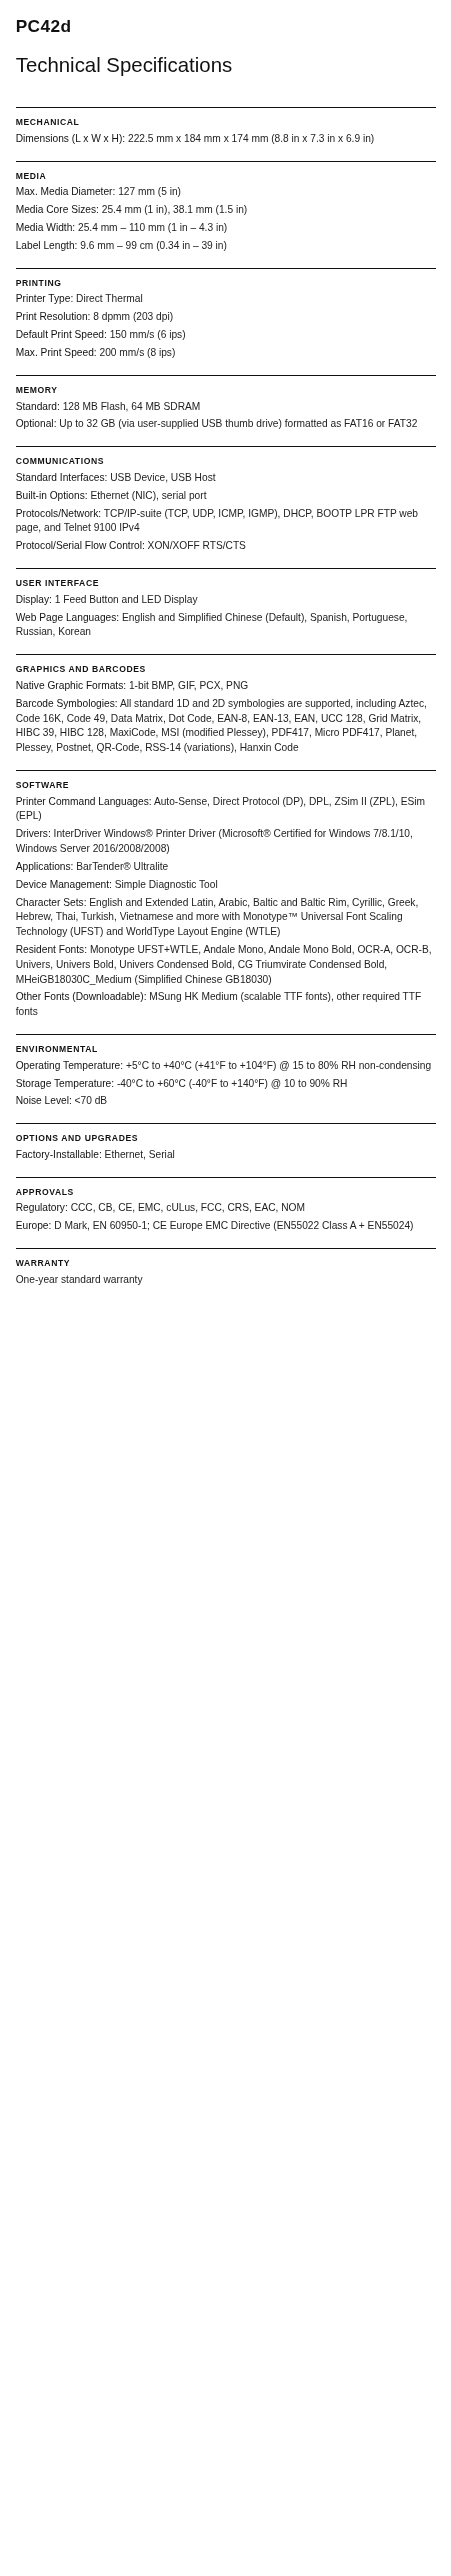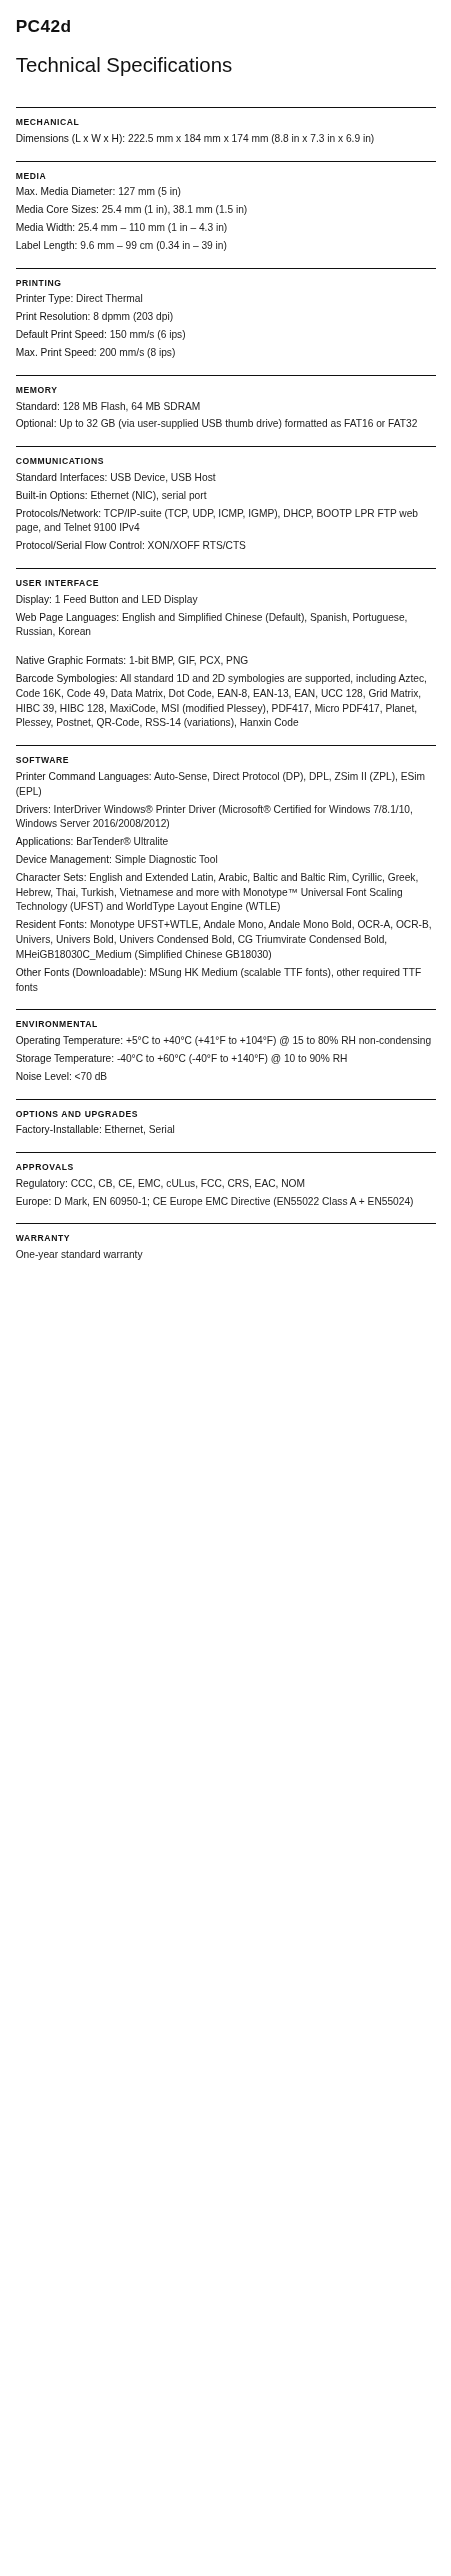--- a/index.html
+++ b/index.html
@@ -87,27 +87,28 @@
       <div class="spec-row"><span class="spec-label">Built-in Options: </span><span class="spec-value">Ethernet (NIC), serial port</span></div>
       <div class="spec-row"><span class="spec-label">Protocols/Network: </span><span class="spec-value">TCP/IP-suite (TCP, UDP, ICMP, IGMP), DHCP, BOOTP LPR FTP web page, and Telnet 9100 IPv4</span></div>
       <div class="spec-row"><span class="spec-label">Protocol/Serial Flow Control: </span><span class="spec-value">XON/XOFF RTS/CTS</span></div>
     </div>
     <div class="section">
       <div class="section-header">USER INTERFACE</div>
       <div class="spec-row"><span class="spec-label">Display: </span><span class="spec-value">1 Feed Button and LED Display</span></div>
       <div class="spec-row"><span class="spec-label">Web Page Languages: </span><span class="spec-value">English and Simplified Chinese (Default), Spanish, Portuguese, Russian, Korean</span></div>
     </div>
     <div class="section">
+      <div class="section-header">GRAPHICS AND BARCODES</div>
       <div class="spec-row"><span class="spec-label">Native Graphic Formats: </span><span class="spec-value">1-bit BMP, GIF, PCX, PNG</span></div>
       <div class="spec-row"><span class="spec-label">Barcode Symbologies: </span><span class="spec-value">All standard 1D and 2D symbologies are supported, including Aztec, Code 16K, Code 49, Data Matrix, Dot Code, EAN-8, EAN-13, EAN, UCC 128, Grid Matrix, HIBC 39, HIBC 128, MaxiCode, MSI (modified Plessey), PDF417, Micro PDF417, Planet, Plessey, Postnet, QR-Code, RSS-14 (variations), Hanxin Code</span></div>
     </div>
     <div class="section">
       <div class="section-header">SOFTWARE</div>
       <div class="spec-row"><span class="spec-label">Printer Command Languages: </span><span class="spec-value">Auto-Sense, Direct Protocol (DP), DPL, ZSim II (ZPL), ESim (EPL)</span></div>
-      <div class="spec-row"><span class="spec-label">Drivers: </span><span class="spec-value">InterDriver Windows® Printer Driver (Microsoft® Certified for Windows 7/8.1/10, Windows Server 2016/2008/2012)</span></div>
+      <div class="spec-row"><span class="spec-label">Drivers: </span><span class="spec-value">InterDriver Windows® Printer Driver (Microsoft® Certified for Windows 7/8.1/10, Windows Server 2016/2008/2008)</span></div>
       <div class="spec-row"><span class="spec-label">Applications: </span><span class="spec-value">BarTender® Ultralite</span></div>
       <div class="spec-row"><span class="spec-label">Device Management: </span><span class="spec-value">Simple Diagnostic Tool</span></div>
       <div class="spec-row"><span class="spec-label">Character Sets: </span><span class="spec-value">English and Extended Latin, Arabic, Baltic and Baltic Rim, Cyrillic, Greek, Hebrew, Thai, Turkish, Vietnamese and more with Monotype™ Universal Font Scaling Technology (UFST) and WorldType Layout Engine (WTLE)</span></div>
       <div class="spec-row"><span class="spec-label">Resident Fonts: </span><span class="spec-value">Monotype UFST+WTLE, Andale Mono, Andale Mono Bold, OCR-A, OCR-B, Univers, Univers Bold, Univers Condensed Bold, CG Triumvirate Condensed Bold, MHeiGB18030C_Medium (Simplified Chinese GB18030)</span></div>
       <div class="spec-row"><span class="spec-label">Other Fonts (Downloadable): </span><span class="spec-value">MSung HK Medium (scalable TTF fonts), other required TTF fonts</span></div>
     </div>
     <div class="section">
       <div class="section-header">ENVIRONMENTAL</div>
       <div class="spec-row"><span class="spec-label">Operating Temperature: </span><span class="spec-value">+5°C to +40°C (+41°F to +104°F) @ 15 to 80% RH non-condensing</span></div>
       <div class="spec-row"><span class="spec-label">Storage Temperature: </span><span class="spec-value">-40°C to +60°C (-40°F to +140°F) @ 10 to 90% RH</span></div>

